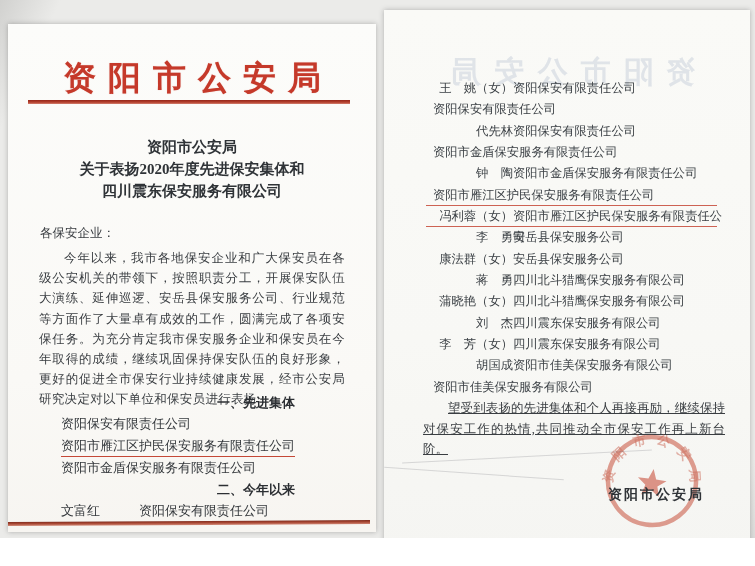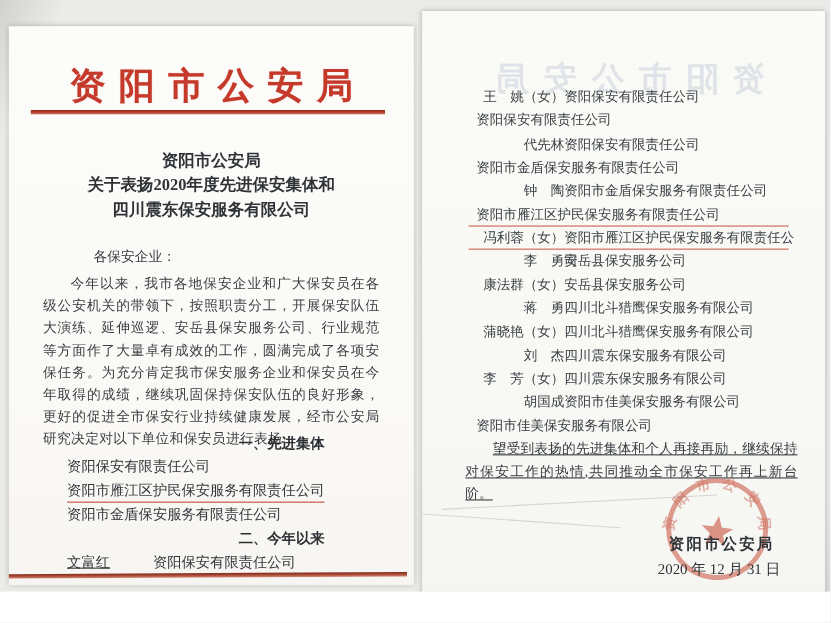--- a/index.html
+++ b/index.html
@@ -25,27 +25,27 @@
     background:linear-gradient(180deg,#fafaf7 0%,#f8f8f5 60%,#f5f5f2 100%);}
 
   
   .p1-header{position:absolute;top:32px;left:0;width:100%;text-align:center;
     font-size:33px;font-weight:bold;color:#c5392a;letter-spacing:12px;text-indent:12px;
     text-shadow:0 0 1px rgba(197,57,42,.4);}
   .p1-rule{position:absolute;top:76px;left:20px;right:26px;height:4px;
     background:linear-gradient(180deg,#95271a 0%,#b5402e 55%,#d2806f 100%);}
   .p1-title{position:absolute;top:112px;left:0;width:100%;text-align:center;
     font-weight:bold;font-size:15px;line-height:22px;color:#2f3337;}
-  .p1-salutation{position:absolute;top:201px;left:32px;font-size:12.5px;color:#383c40;margin-left:45px;}
+  .p1-salutation{position:absolute;top:201px;left:32px;font-size:12.5px;color:#383c40;}
   .p1-body{position:absolute;top:224px;left:31px;width:306px;font-size:12.5px;
     line-height:20.2px;text-align:justify;text-indent:2em;color:#3a3e42;letter-spacing:.3px;}
   .p1-list{position:absolute;top:368px;left:53px;font-size:13px;line-height:21.4px;color:#34383c;}
   .p1-list .sec{font-weight:bold;margin-left:0;color:#2c2f33;text-align:right;}
   .p1-list .red-underline{display:inline-block;border-bottom:1.5px solid #c54836;padding-bottom:0px;}
-  .p1-ind-name{display:inline-block;width:78px;text-decoration:underline;}
+  .p1-ind-name{display:inline-block;width:78px;}
   .p1-bottom-line{position:absolute;top:497px;left:0;right:6px;height:4px;
     background:linear-gradient(180deg,#7e2c1e 0%,#a84632 45%,#d08775 100%);
     transform:rotate(-.3deg);}
 
   
   .p2-watermark{position:absolute;top:42px;left:0;width:100%;text-align:center;
     font-size:30px;font-weight:bold;letter-spacing:13px;color:rgba(130,148,180,.22);
     transform:scaleX(-1);}
   .p2-rows{position:absolute;top:68px;left:49px;width:300px;font-size:12.3px;color:#3b4045;}
   .p2-row{position:relative;display:flex;height:21.35px;line-height:21.35px;}
@@ -167,17 +167,16 @@
     <svg class="p2-seal" viewBox="0 0 100 100">
       <circle cx="50" cy="50" r="44" fill="none" stroke="#cf6a58" stroke-width="4.5" opacity="0.72"></circle>
       <path id="sealArc" d="M 13 64 A 39 39 0 1 1 87 64" fill="none"></path>
       <text font-size="13" fill="#c96553" opacity="0.55" letter-spacing="9" font-weight="bold">
         <textPath href="#sealArc" startOffset="6">资阳市公安局</textPath>
       </text>
       <polygon opacity="0.78" fill="#cf6a58" points="50,38 53.9,47.9 64.4,48.2 56.1,54.7 59.0,64.8 50,58.8 41.0,64.8 43.9,54.7 35.6,48.2 46.1,47.9"></polygon>
     </svg>
 
     <div class="p2-signature">资阳市公安局</div>
-    <div class="p2-date">2020 年 12 月 31 日</div>
     <div class="p2-pagenum">—2—</div>
   </div>
 
 </div>
 
 </body></html>

